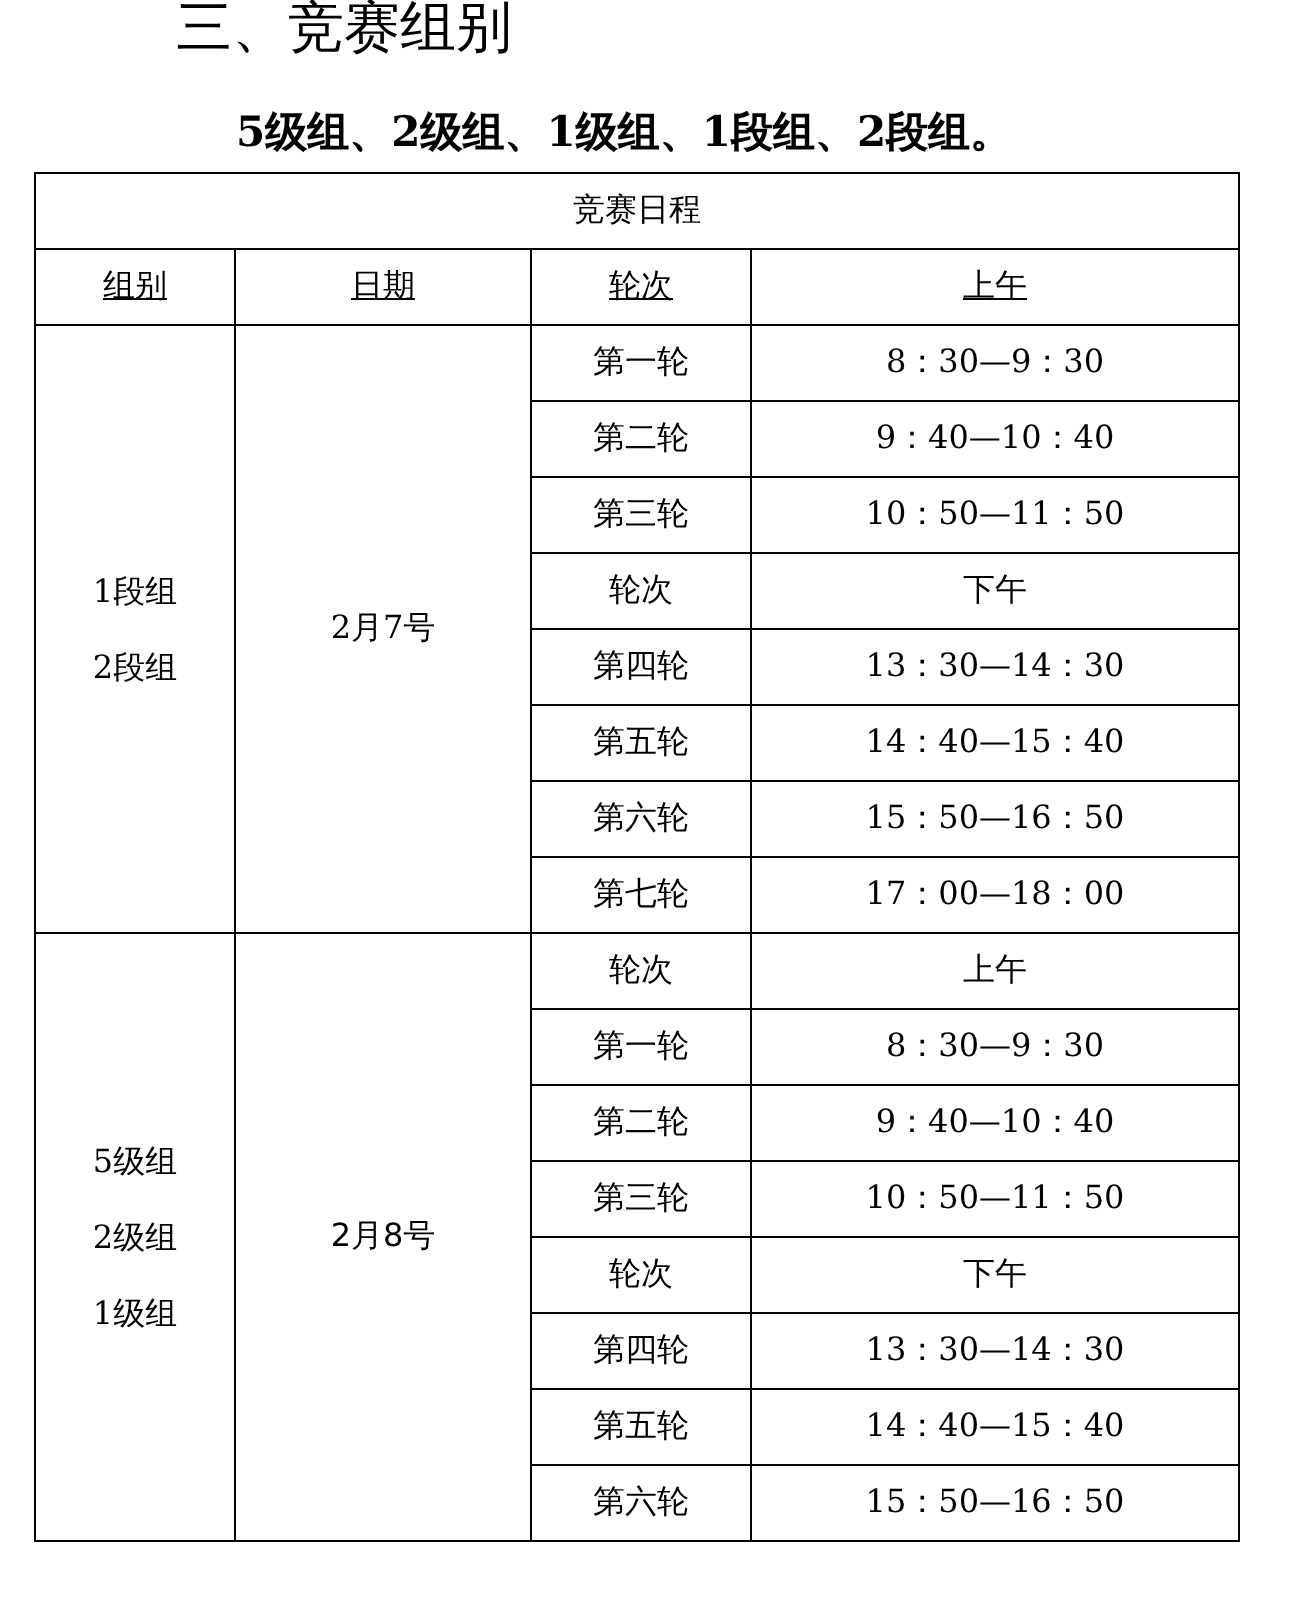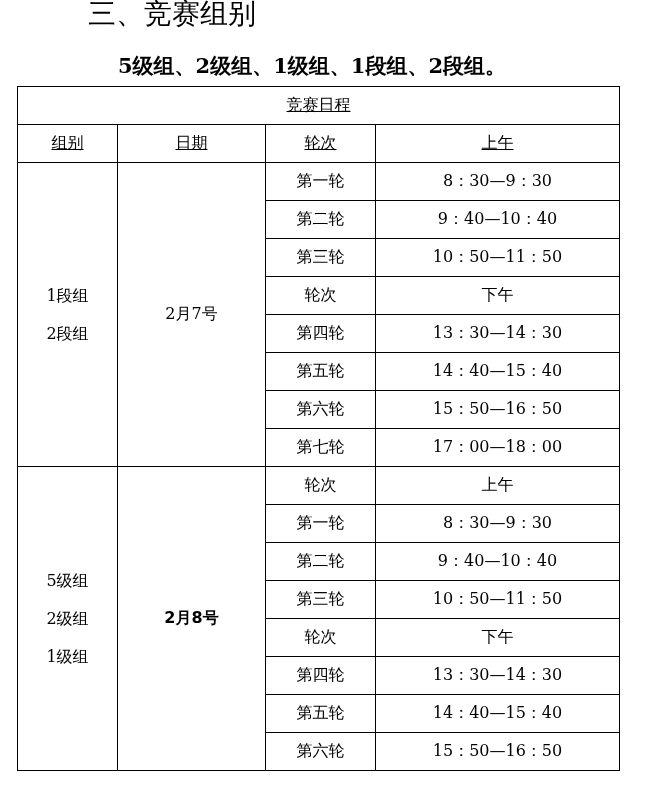--- a/index.html
+++ b/index.html
@@ -2,28 +2,28 @@
 <html><head>
 <meta charset="utf-8">
 <style>
   html, body { margin:0; padding:0; background:#fff; }
   body { width:649px; height:807px; position:relative; overflow:hidden;
          font-family:"DejaVu Serif","Liberation Serif",serif; color:#000; }
   .h1 { position:absolute; left:88px; top:0px; font-size:28px; line-height:28px; }
   .h2 { position:absolute; left:88px; top:52px; font-size:21px; line-height:28px; font-weight:bold;margin-left:30px; }
   table { position:absolute; left:17px; top:86px; border-collapse:collapse; width:603px; }
   td { border:1.5px solid #000; text-align:center; font-size:16px; padding:0; }
-  .title td { height:37px;text-decoration:underline; }
+  .title td { height:37px; }
   .hdr td { height:37px;text-decoration:underline; }
   tr.r td { height:37px; }
   .c1 { width:99px; }
   .c2 { width:147px; }
   .c3 { width:109px;margin-top:44px; }
   .grp div { line-height:38px; }
-  .d2 { font-weight:bold; font-family:"DejaVu Sans","Liberation Sans",sans-serif; }
+  .d2 { font-weight:normal; font-family:"DejaVu Sans","Liberation Sans",sans-serif; }
 </style>
 </head>
 <body>
 
 <div class="h1">三、竞赛组别</div>
 <div class="h2">5级组、2级组、1级组、1段组、2段组。</div>
 
 <table>
   <tbody>
       <tr class="title">

